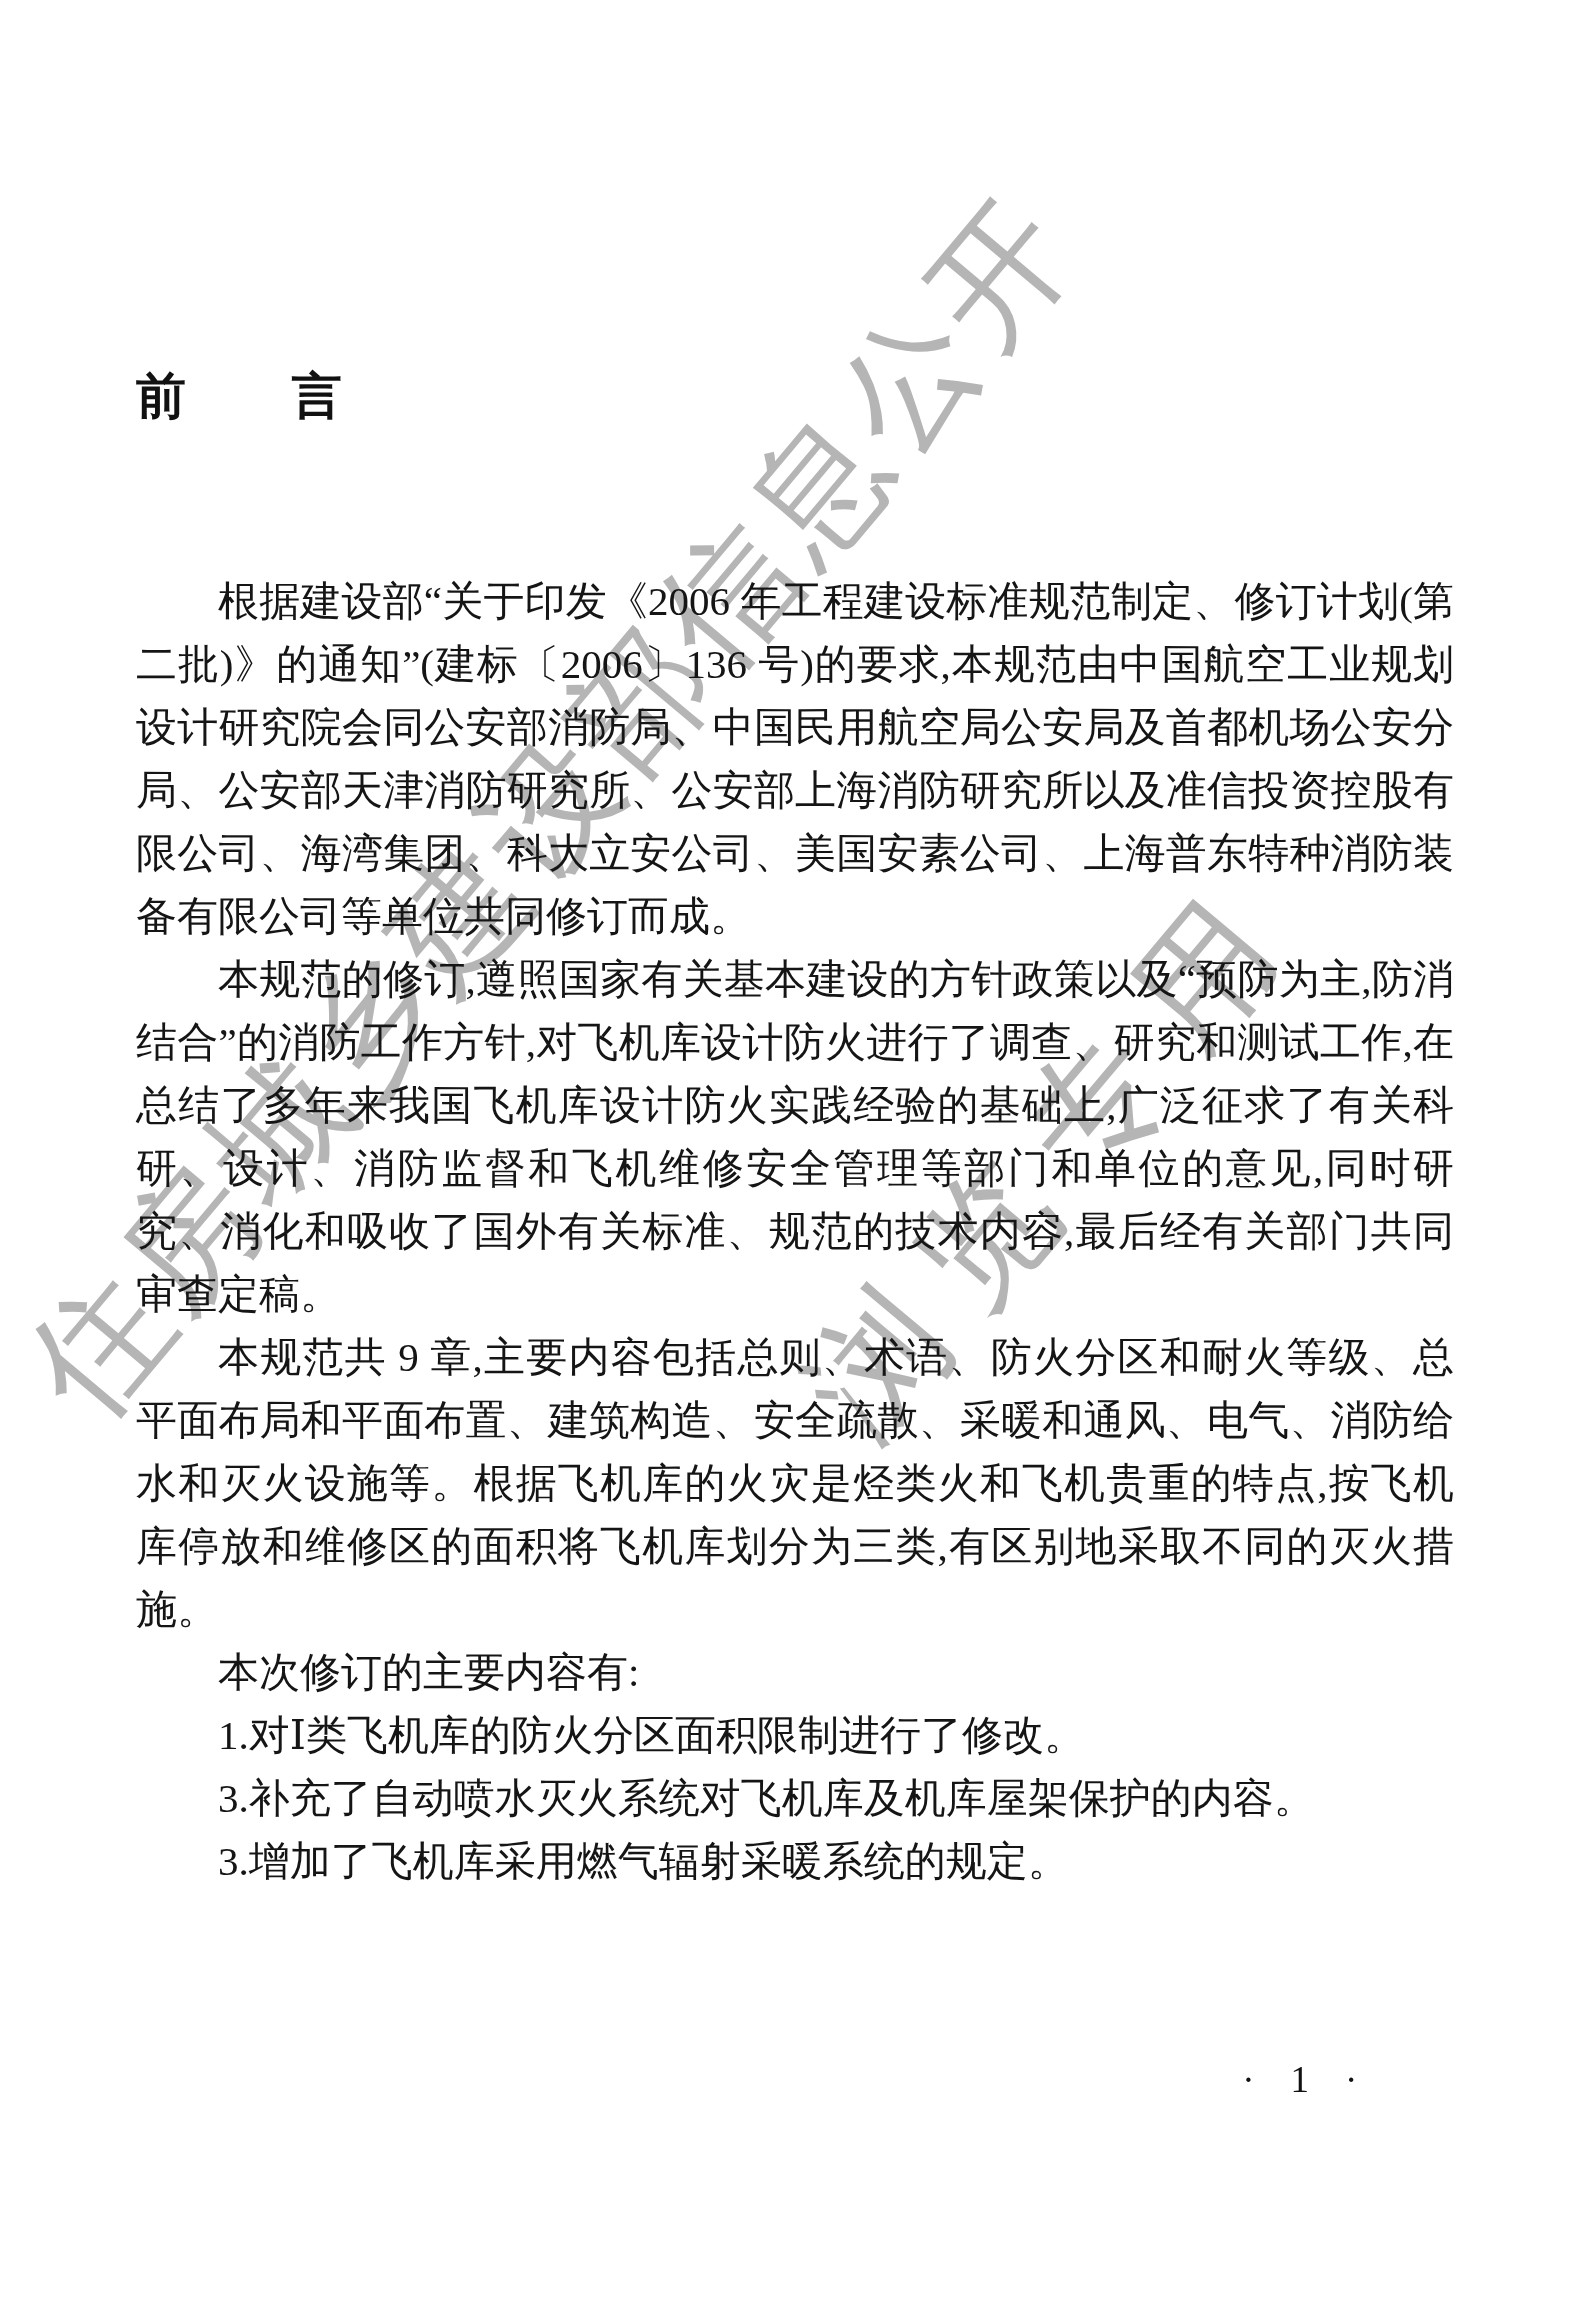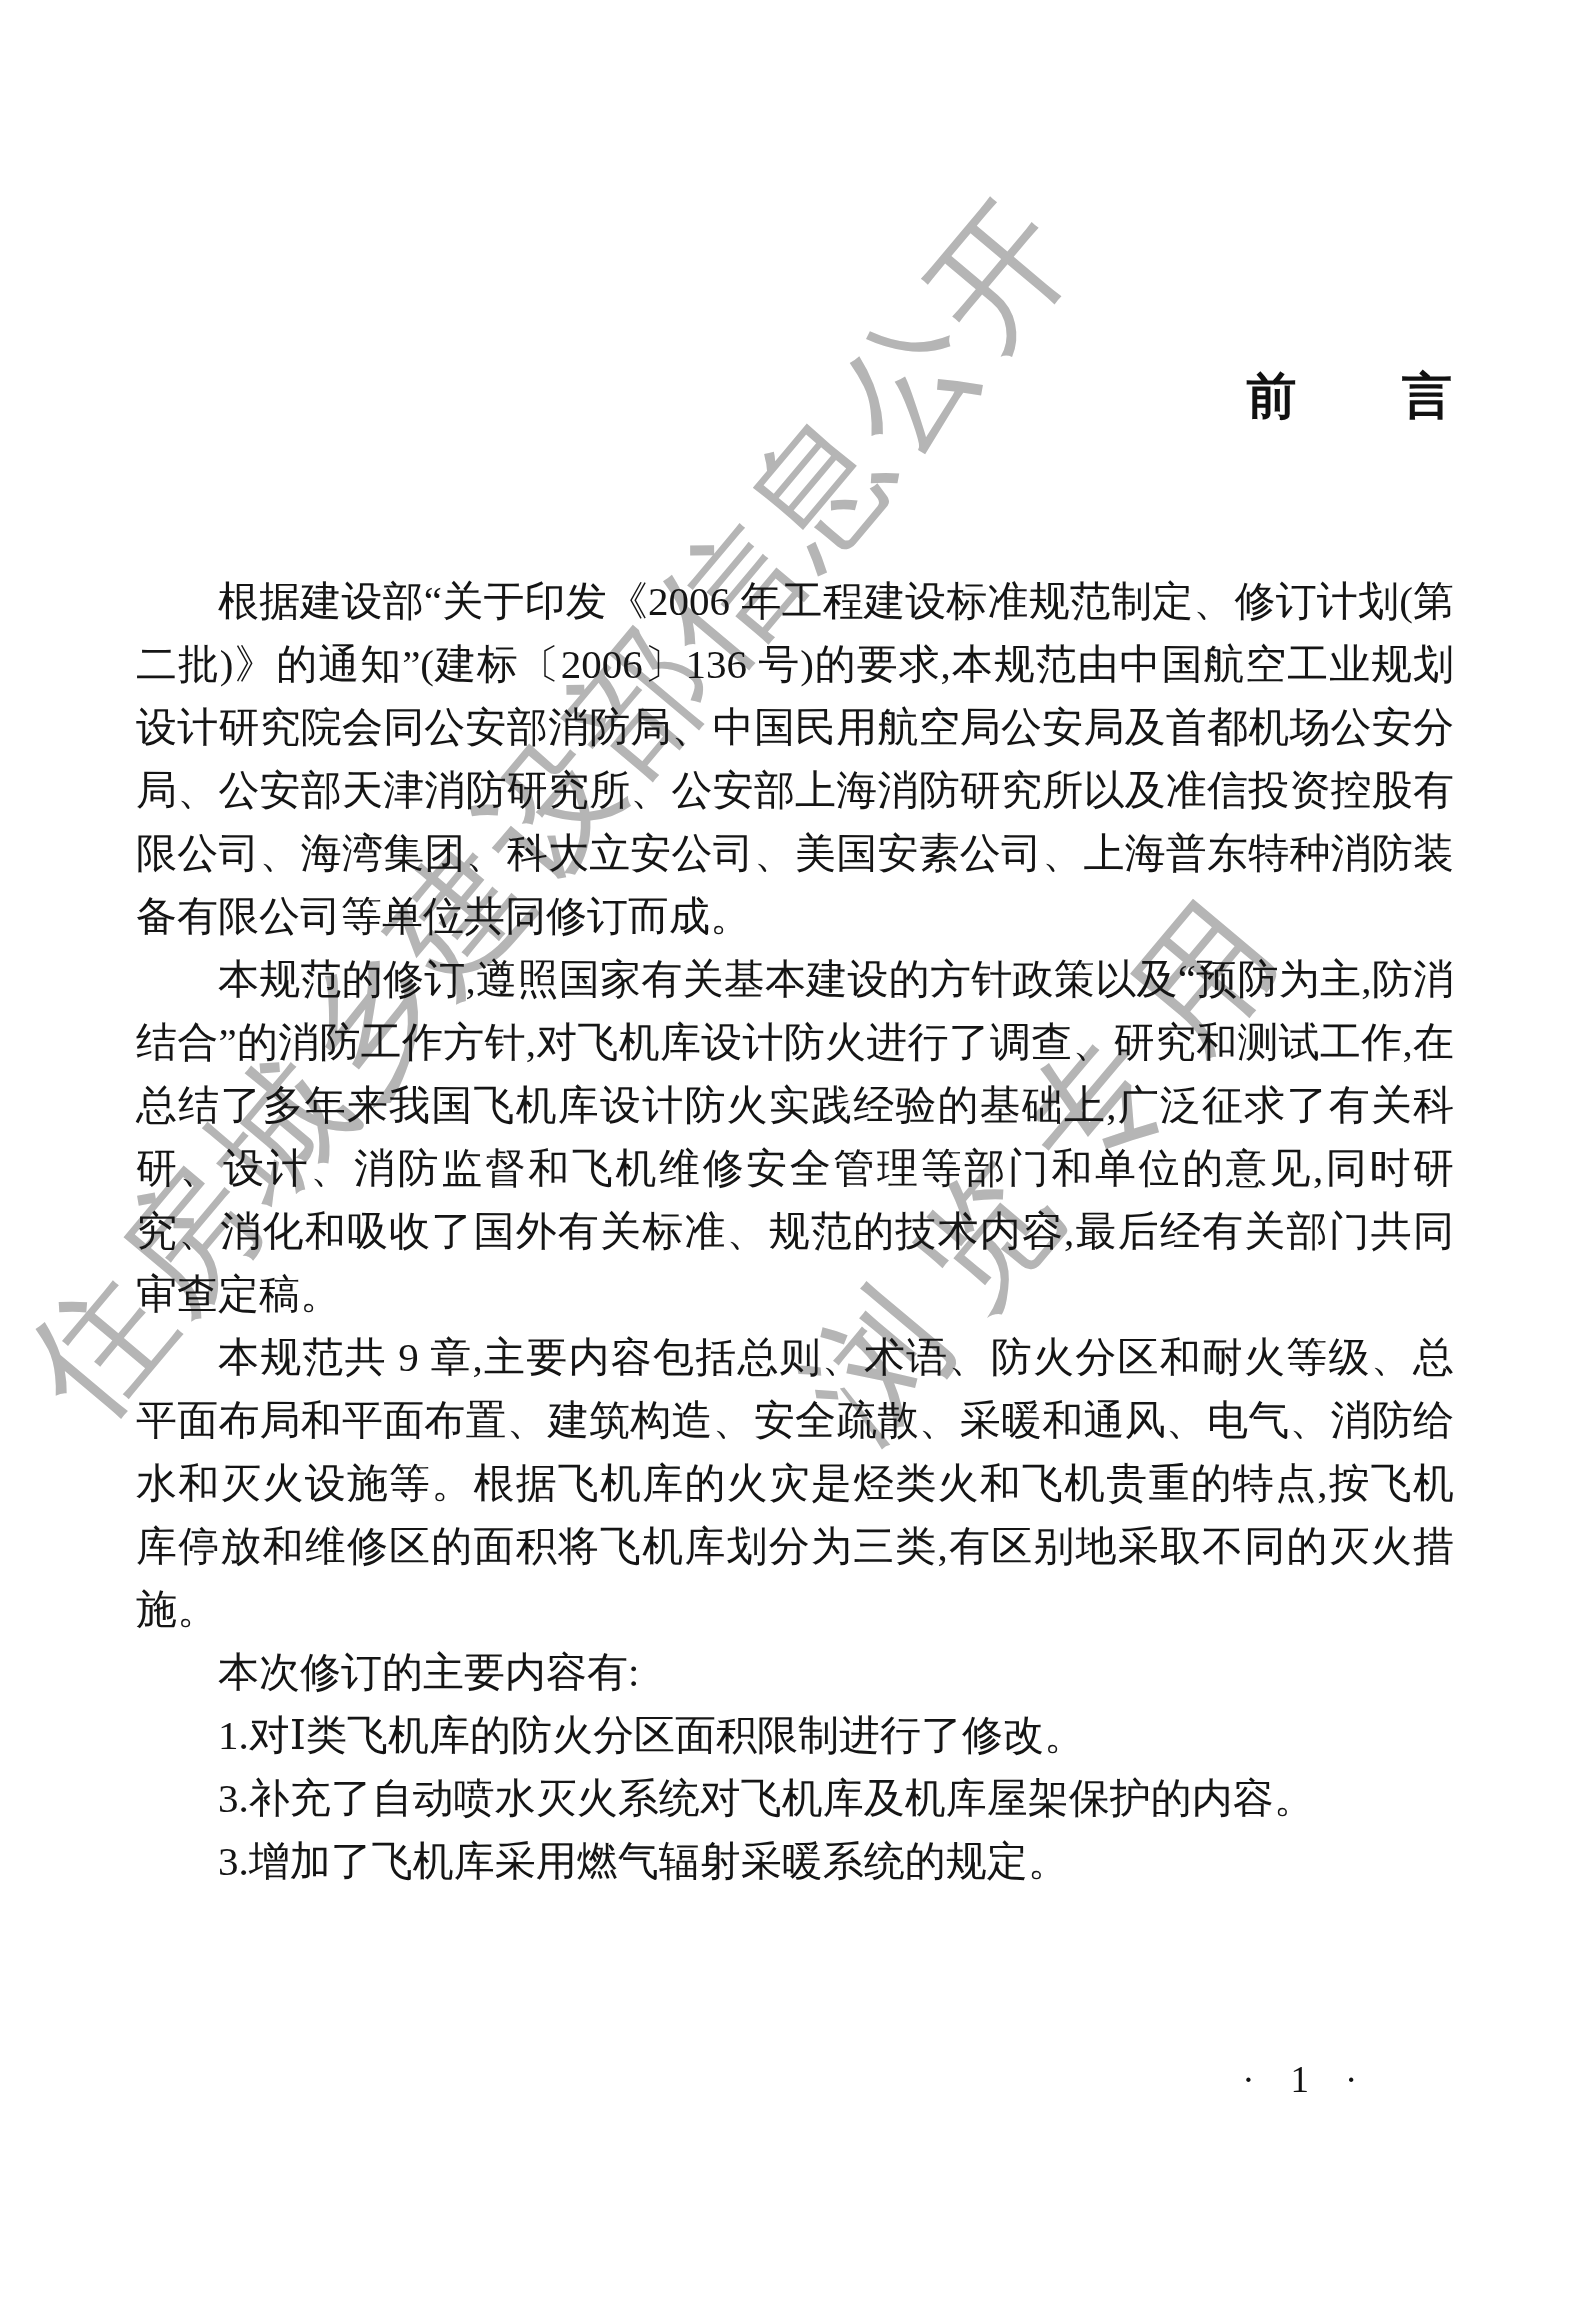--- a/index.html
+++ b/index.html
@@ -42,21 +42,21 @@
     transform-origin: left center;
   }
   
   .title {
     position: absolute;
     z-index: 1;
     top: 363px;
     left: 136px;
     width: 1318px;
     margin: 0;
-    text-align: right;
+    text-align: left;
     font-size: 50px;
     font-weight: 700;
     color: #111111;
     letter-spacing: 1.9px;
   }
   .content {
     position: absolute;
     z-index: 1;
     top: 550px;
     left: 136px;

